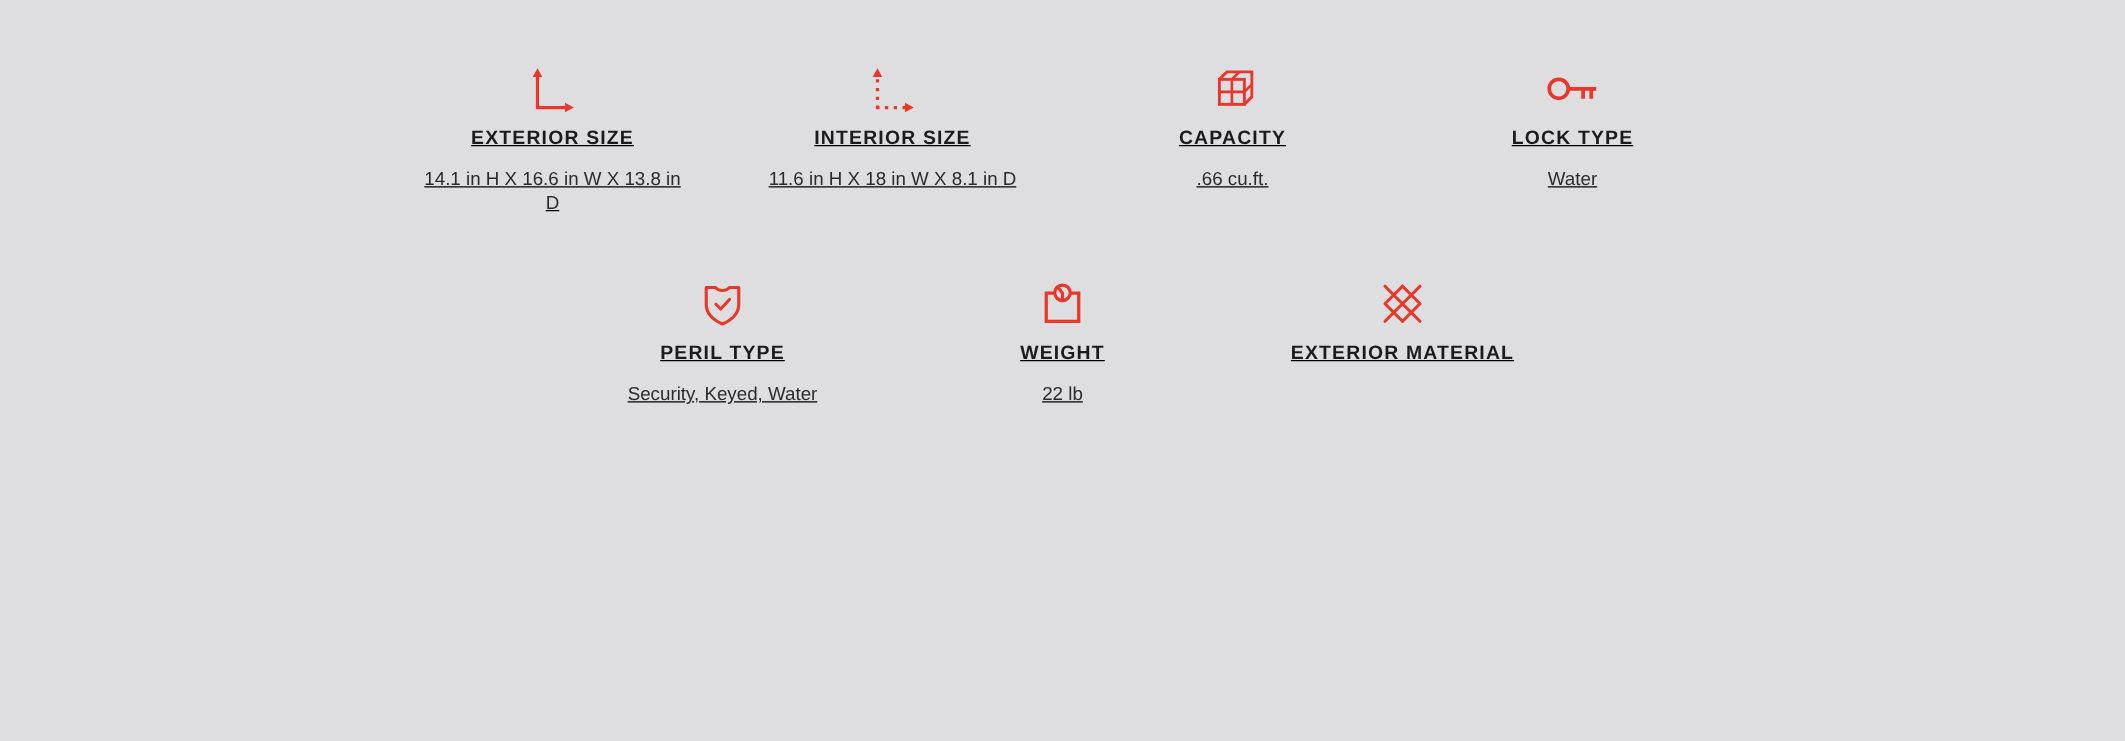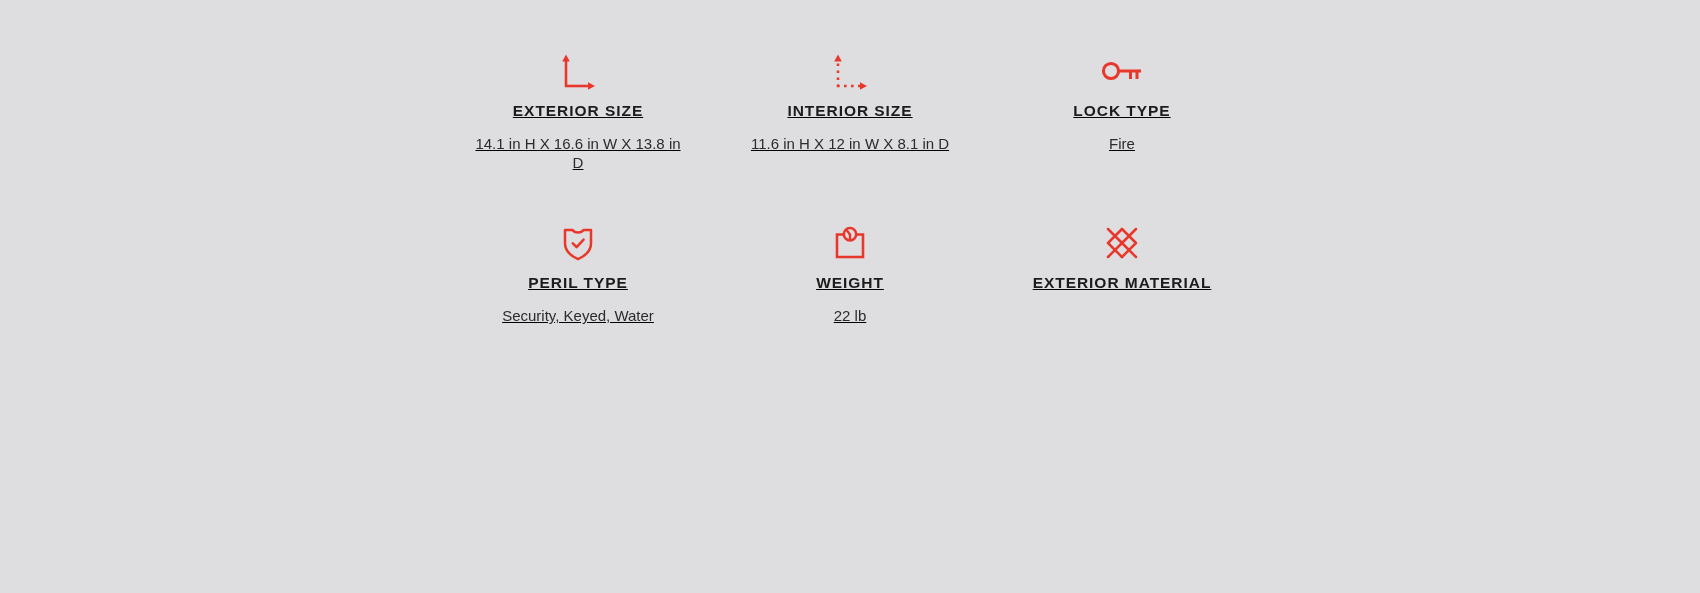--- a/index.html
+++ b/index.html
@@ -114,35 +114,49 @@
     <div class="spec-item">
       <div class="spec-icon">
         <svg width="40" height="38" viewBox="0 0 40 38" fill="none" aria-hidden="true">
           <path d="M8 35 L8 8" stroke="#e8372b" stroke-width="2.6" stroke-linecap="butt" stroke-dasharray="2.6 4.4"></path>
           <path d="M8 2.5 L4.2 9.5 L11.8 9.5 Z" fill="#e8372b"></path>
           <path d="M7 34 L31 34" stroke="#e8372b" stroke-width="2.6" stroke-linecap="butt" stroke-dasharray="2.6 4.4"></path>
           <path d="M37 34 L30 30.2 L30 37.8 Z" fill="#e8372b"></path>
         </svg>
       </div>
       <div class="spec-label">INTERIOR SIZE</div>
-      <div class="spec-value">11.6 in H X 12 in W X 8.1 in D</div>
-    </div>
-
+      <div class="spec-value">11.6 in H X 18 in W X 8.1 in D</div>
+    </div>
+
+    <div class="spec-item">
+      <div class="spec-icon">
+        <svg width="34" height="34" viewBox="0 0 34 34" fill="none" aria-hidden="true">
+          <rect x="6.5" y="9.5" width="20" height="20" stroke="#e8372b" stroke-width="2.3"></rect>
+          <path d="M6.5 9.5 L12.5 3.5 L32.5 3.5 L32.5 23.5 L26.5 29.5" stroke="#e8372b" stroke-width="2.3" stroke-linejoin="miter"></path>
+          <path d="M16.5 9.5 L16.5 29.5" stroke="#e8372b" stroke-width="2.1"></path>
+          <path d="M6.5 19.5 L26.5 19.5" stroke="#e8372b" stroke-width="2.1"></path>
+          <path d="M16.5 9.5 L22.5 3.5" stroke="#e8372b" stroke-width="2.1"></path>
+          <path d="M26.5 19.5 L32.5 13.5" stroke="#e8372b" stroke-width="2.1"></path>
+        </svg>
+      </div>
+      <div class="spec-label">CAPACITY</div>
+      <div class="spec-value">.66 cu.ft.</div>
+    </div>
 
     <div class="spec-item">
       <div class="spec-icon">
         <svg width="44" height="26" viewBox="0 0 44 26" fill="none" aria-hidden="true">
           <circle cx="11" cy="13" r="7.6" stroke="#e8372b" stroke-width="3"></circle>
           <path d="M18.2 13 L41 13" stroke="#e8372b" stroke-width="3" stroke-linecap="butt"></path>
           <path d="M30.5 13 L30.5 21" stroke="#e8372b" stroke-width="3" stroke-linecap="butt"></path>
           <path d="M37 13 L37 21" stroke="#e8372b" stroke-width="3" stroke-linecap="butt"></path>
         </svg>
       </div>
       <div class="spec-label">LOCK TYPE</div>
-      <div class="spec-value">Fire</div>
+      <div class="spec-value">Water</div>
     </div>
 
   </div>
 
   <div class="spec-row spec-row-secondary">
 
     <div class="spec-item">
       <div class="spec-icon">
         <svg width="32" height="36" viewBox="0 0 32 36" fill="none" aria-hidden="true">
           <path d="M3 5 L10.5 5 C12.6 8.2 19.4 8.2 21.5 5 L29 5 L29 18.5 C29 26 23 31 16 34.2 C9 31 3 26 3 18.5 Z" stroke="#e8372b" stroke-width="2.5" stroke-linejoin="round"></path>

